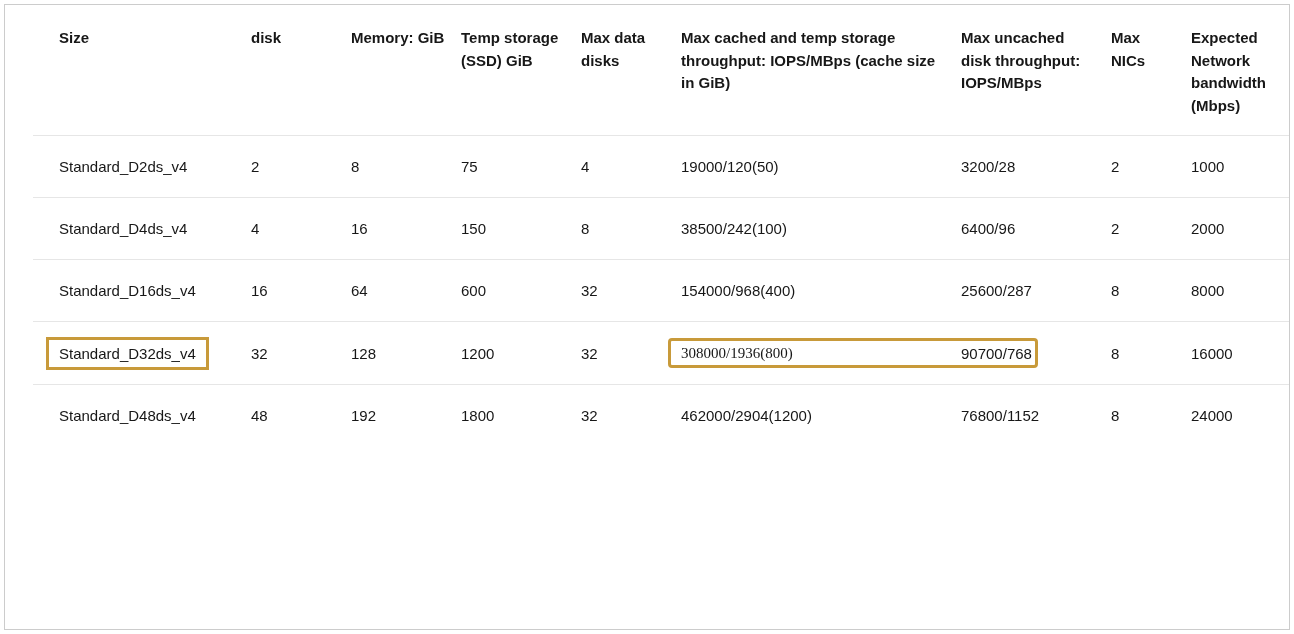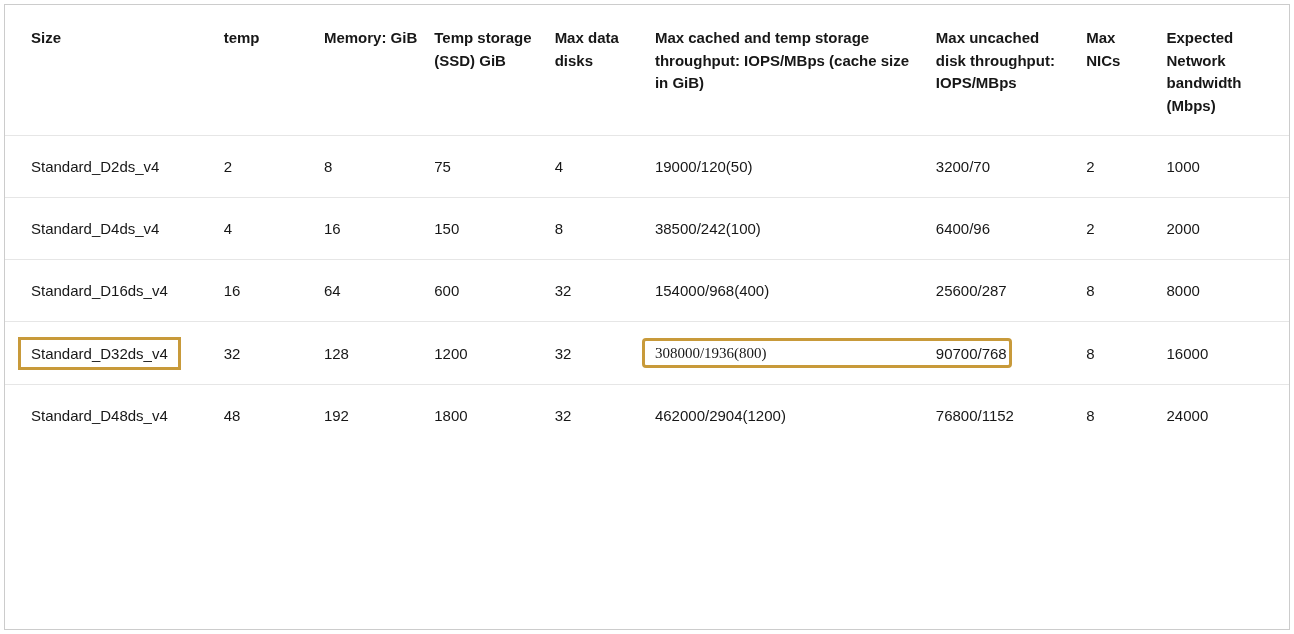--- a/index.html
+++ b/index.html
@@ -14,20 +14,21 @@
       color: #171717;
       font-size: 14px;
     }
     .outer-frame {
       border: 1px solid #ccc;
       width: 1286px;
       height: 626px;
       margin: 0 auto;
       background: #fff;
       overflow: hidden;
+      padding-left: 28px;
     }
     table {
       width: 100%;
       border-collapse: collapse;
       table-layout: fixed;
     }
     th {
       text-align: left;
       font-weight: 700;
       font-size: 15px;
@@ -88,39 +89,39 @@
         <col class="c3">
         <col class="c4">
         <col class="c5">
         <col class="c6">
         <col class="c7">
         <col class="c8">
     </colgroup>
     <thead>
       <tr>
         <th>Size</th>
-        <th>temp</th>
+        <th>disk</th>
         <th>Memory: GiB</th>
         <th>Temp storage (SSD) GiB</th>
         <th>Max data disks</th>
         <th>Max cached and temp storage throughput: IOPS/MBps (cache size in GiB)</th>
         <th>Max uncached disk throughput: IOPS/MBps</th>
         <th>Max NICs</th>
         <th>Expected Network bandwidth (Mbps)</th>
       </tr>
     </thead>
     <tbody id="tbody">
     <tr>
           <td>Standard_D2ds_v4</td>
           <td>2</td>
           <td>8</td>
           <td>75</td>
           <td>4</td>
           <td>19000/120(50)</td>
-          <td>3200/70</td>
+          <td>3200/28</td>
           <td>2</td>
           <td>1000</td>
         </tr>
         <tr>
           <td>Standard_D4ds_v4</td>
           <td>4</td>
           <td>16</td>
           <td>150</td>
           <td>8</td>
           <td>38500/242(100)</td>

